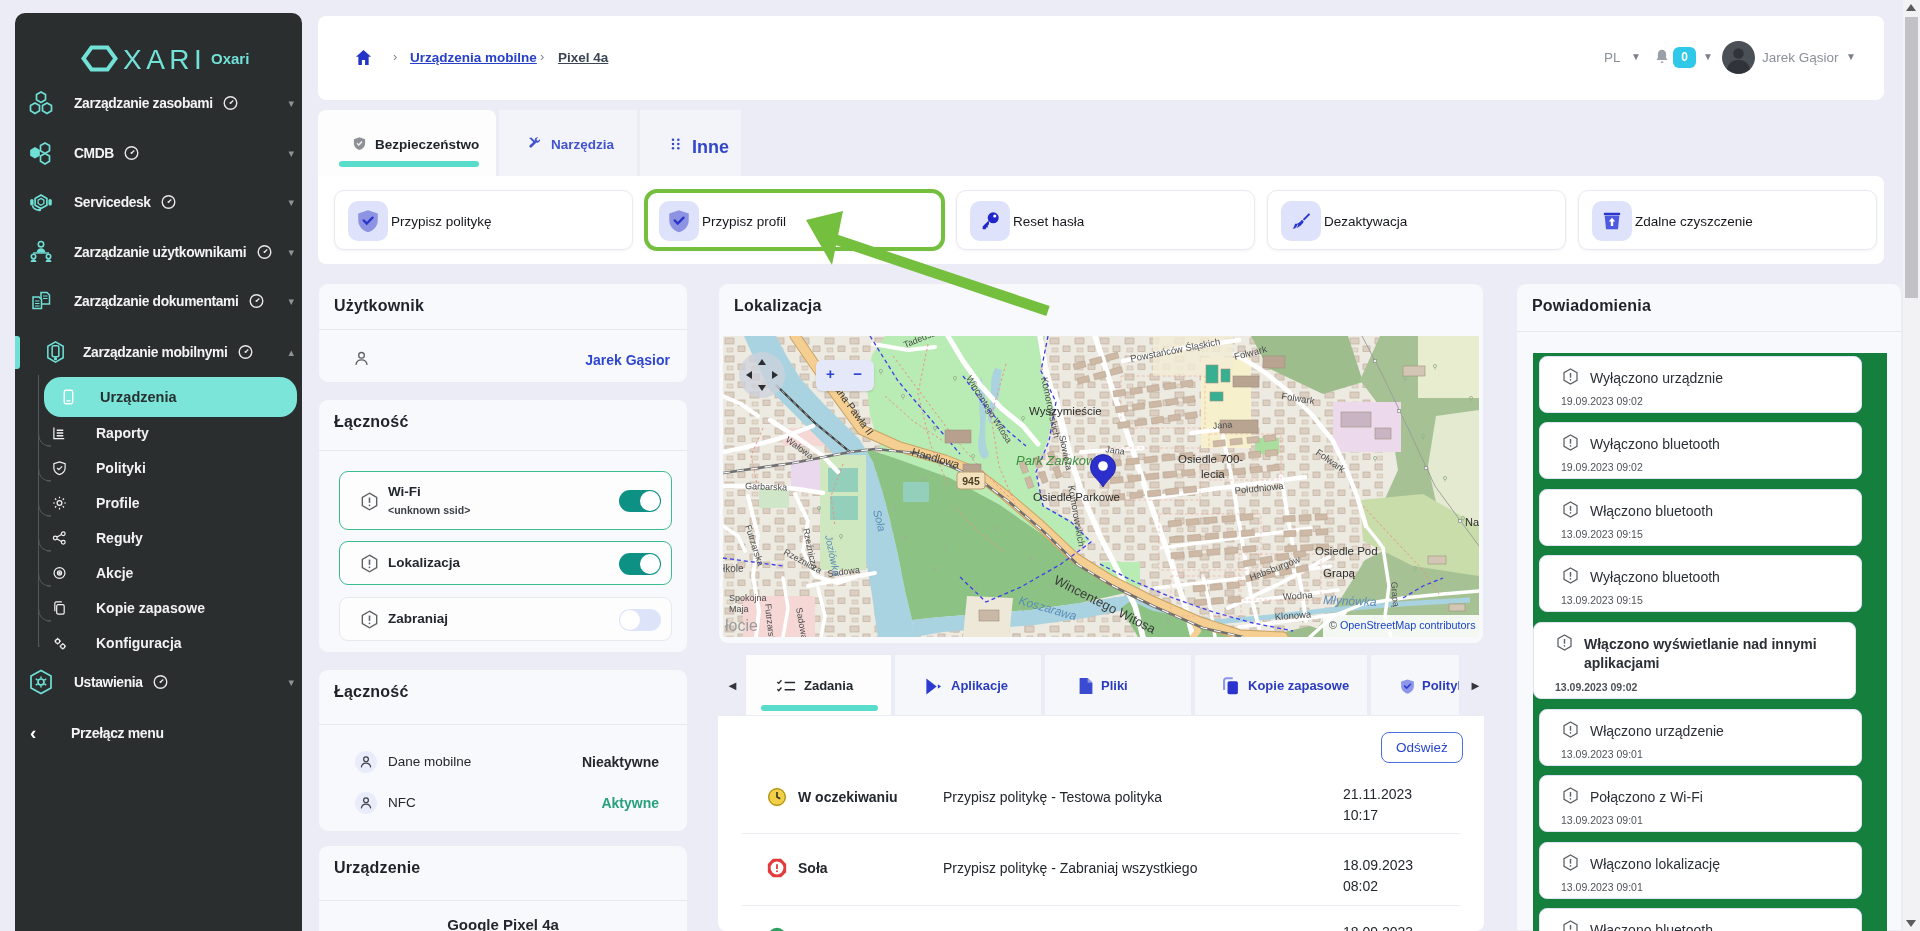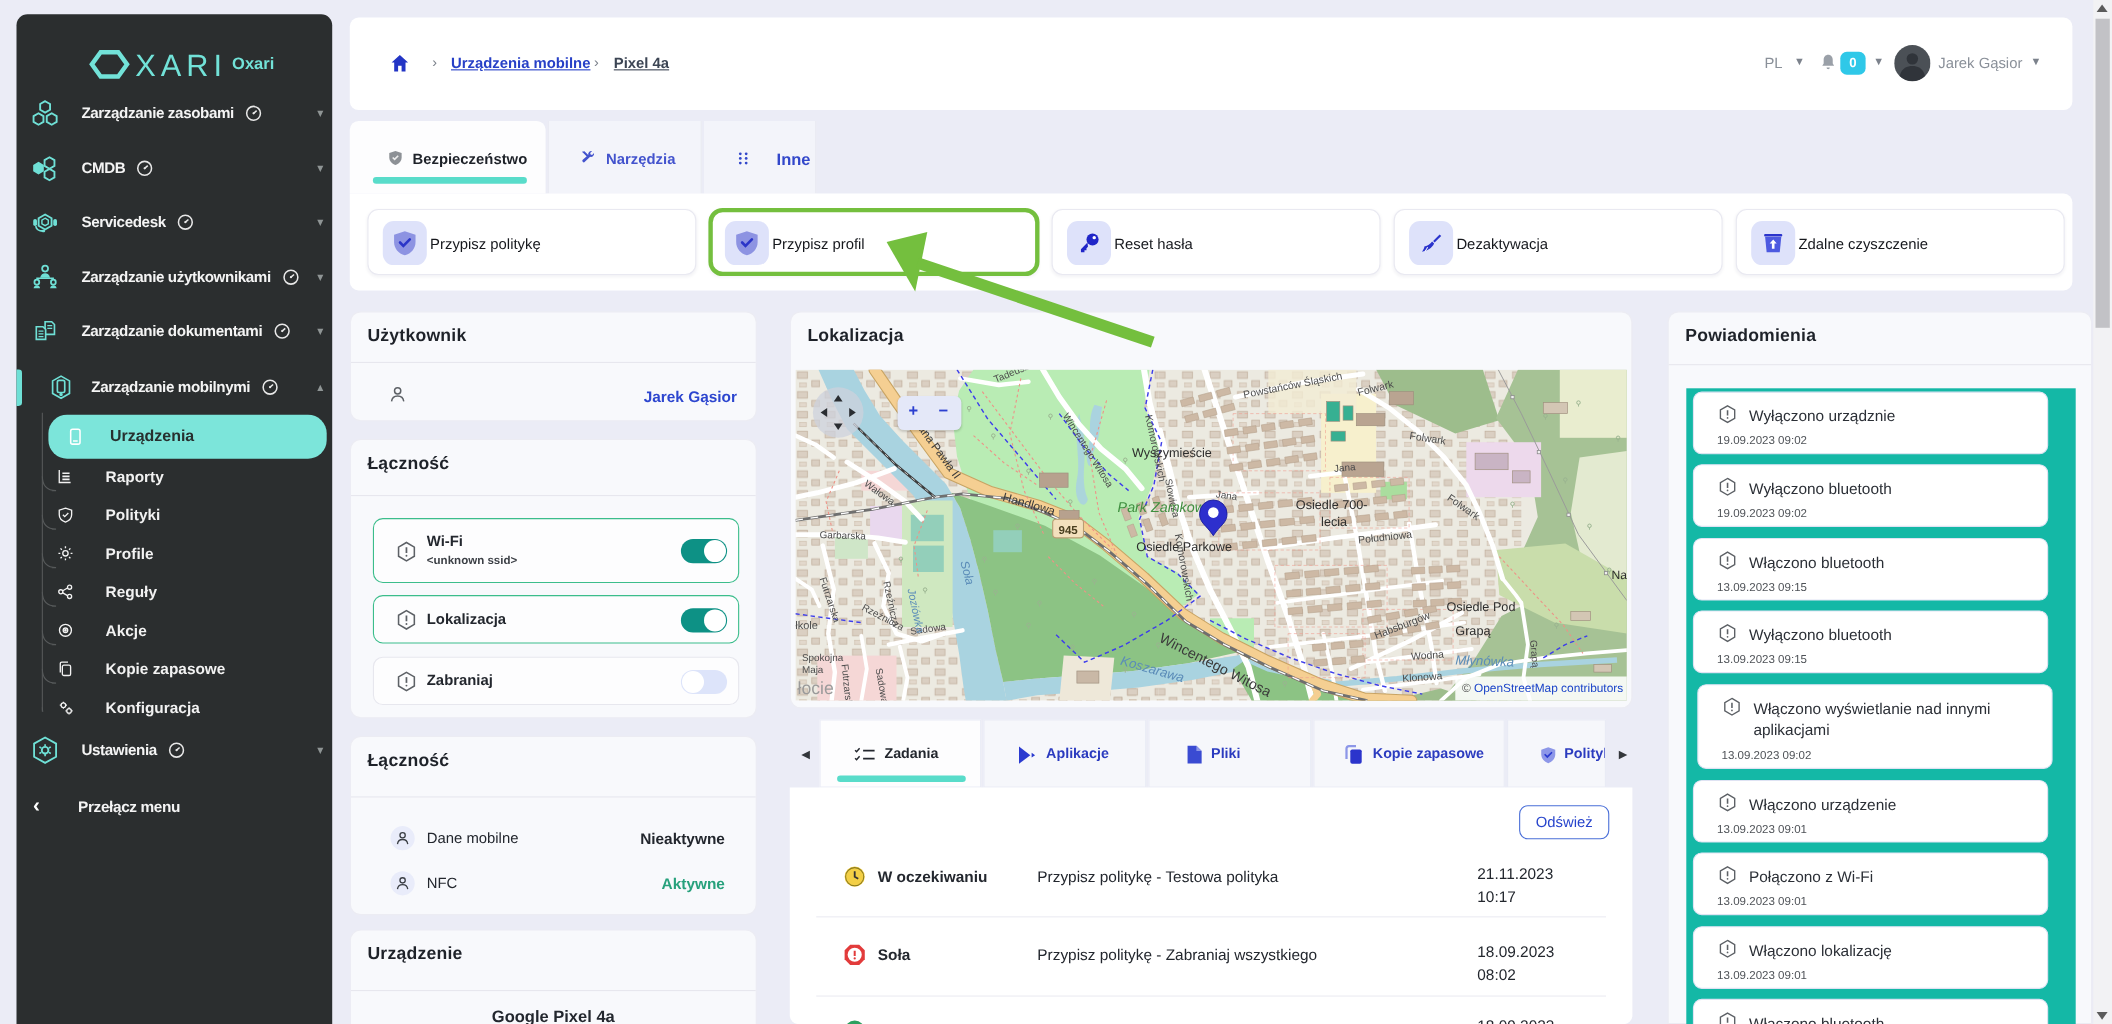--- a/index.html
+++ b/index.html
@@ -306,21 +306,21 @@
   <svg class="abs" style="left:31px; top:28px;" width="10" height="12" viewBox="0 0 15 17">
       <g fill="#3247ca">
         <circle cx="3" cy="2.2" r="1.9"></circle>
         <circle cx="11" cy="2.2" r="1.9"></circle>
         <circle cx="3" cy="8.5" r="1.9"></circle>
         <circle cx="11" cy="8.5" r="1.9"></circle>
         <circle cx="3" cy="14.8" r="1.9"></circle>
         <circle cx="11" cy="14.8" r="1.9"></circle>
       </g>
     </svg>
-  <div class="abs" style="left:66px; top:27px; font-size:15px; font-weight:bold; color:#3247ca;">Inne</div>
+  <div class="abs" style="left:52px; top:27px; font-size:18px; font-weight:bold; color:#3247ca;">Inne</div>
 </div>
 
 <div class="abs" style="left:318px; top:176px; width:1566px; height:88px; background:#fff; border-radius:0 8px 8px 8px;"></div>
 
 <div class="abs" style="left:334px; top:190px; width:299px; height:60px; background:#fff; border:1px solid #e9e9f1; border-radius:10px; box-shadow:0 1px 3px rgba(40,40,80,.06);">
   <div class="abs" style="left:13px; top:10px; width:40px; height:40px; background:#dee2fa; border-radius:10px;"></div>
   <svg class="abs" style="left:20px; top:17px;" width="26" height="26" viewBox="0 0 24 24">
       <path d="M12 2 L21 5 V11 C21 16.5 17.4 20.6 12 22.3 C6.6 20.6 3 16.5 3 11 V5 Z" fill="#8d93e2"></path>
       <path d="M8 11.5 L10.8 14.3 L16.2 8.9" stroke="#2b35c8" stroke-width="2.2" fill="none" stroke-linecap="round"></path>
     </svg>
@@ -895,21 +895,21 @@
       <path d="M7.5 12 L10.8 15.3 L16.5 9.2" stroke="#fff" stroke-width="2.2" fill="none"></path>
     </svg>
   <div class="abs" style="left:80px; top:213px; font-size:14px; font-weight:bold; color:#23272e;">Wykonane</div>
   <div class="abs" style="left:225px; top:213px; font-size:14px; color:#23272e;">Usuń politykę - Zabraniaj wszystkiego</div>
   <div class="abs" style="left:625px; top:208px; width:70px; font-size:14px; color:#23272e;">18.09.2023</div>
 </div>
 
 <div class="card" style="left:1516px; top:283px; width:386px; height:648px; border-radius:10px 10px 0 0;">
   <div class="chdr">Powiadomienia</div>
     <div class="csep" style="top:47px;"></div>
-  <div class="abs" style="left:16px; top:69px; width:354px; height:579px; background:#14b8a6; overflow:hidden;" id="nlist">
+  <div class="abs" style="left:16px; top:69px; width:354px; height:579px; background:#15803d; overflow:hidden;" id="nlist">
     <div class="nit" style="left:6px; top:3px; height:57px;">
         <svg class="hx" viewBox="0 0 24 24">
           <g fill="none" stroke="#5d6166" stroke-width="1.6">
             <path d="M12 2.5 20.2 7.25 V16.75 L12 21.5 3.8 16.75 V7.25 Z"></path>
             <path d="M12 7.5 V13.5" stroke-width="1.8"></path>
             <circle cx="12" cy="16.3" r="1" fill="#5d6166" stroke="none"></circle>
           </g>
         </svg>
         <div class="tt">Wyłączono urządznie</div>
         <div class="dt" style="top:38px;">19.09.2023 09:02</div>
@@ -940,21 +940,21 @@
         <svg class="hx" viewBox="0 0 24 24">
           <g fill="none" stroke="#5d6166" stroke-width="1.6">
             <path d="M12 2.5 20.2 7.25 V16.75 L12 21.5 3.8 16.75 V7.25 Z"></path>
             <path d="M12 7.5 V13.5" stroke-width="1.8"></path>
             <circle cx="12" cy="16.3" r="1" fill="#5d6166" stroke="none"></circle>
           </g>
         </svg>
         <div class="tt">Wyłączono bluetooth</div>
         <div class="dt" style="top:38px;">13.09.2023 09:15</div>
       </div>
-    <div class="nit" style="left:10px; top:269px; height:77px;">
+    <div class="nit" style="left:0; top:269px; height:77px;font-weight:bold;">
         <svg class="hx" viewBox="0 0 24 24">
           <g fill="none" stroke="#5d6166" stroke-width="1.6">
             <path d="M12 2.5 20.2 7.25 V16.75 L12 21.5 3.8 16.75 V7.25 Z"></path>
             <path d="M12 7.5 V13.5" stroke-width="1.8"></path>
             <circle cx="12" cy="16.3" r="1" fill="#5d6166" stroke="none"></circle>
           </g>
         </svg>
         <div class="tt">Włączono wyświetlanie nad innymi<br>aplikacjami</div>
         <div class="dt" style="top:58px;">13.09.2023 09:02</div>
       </div>

